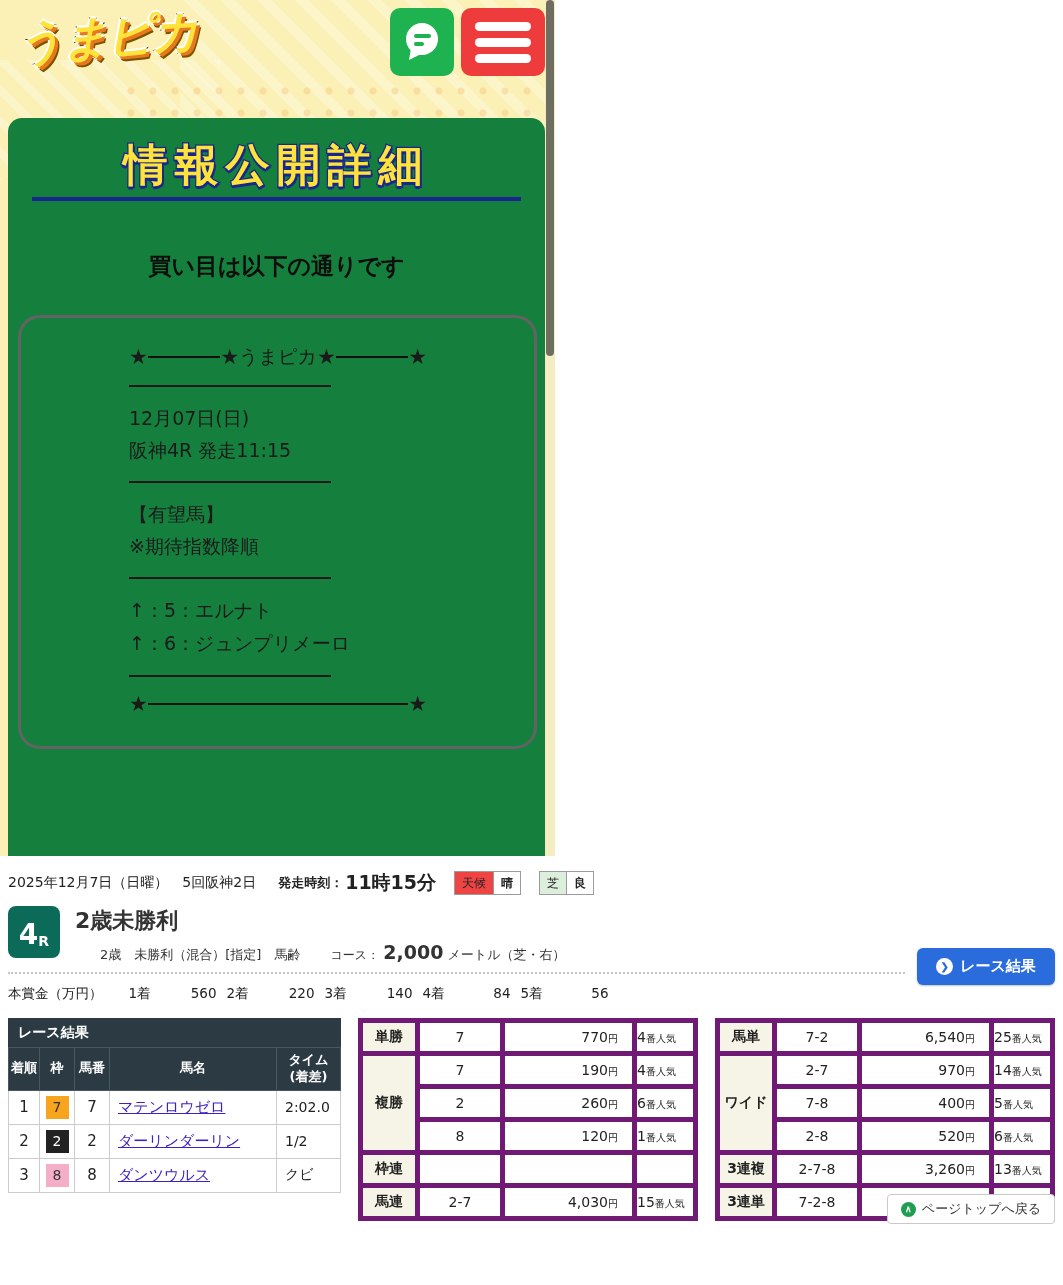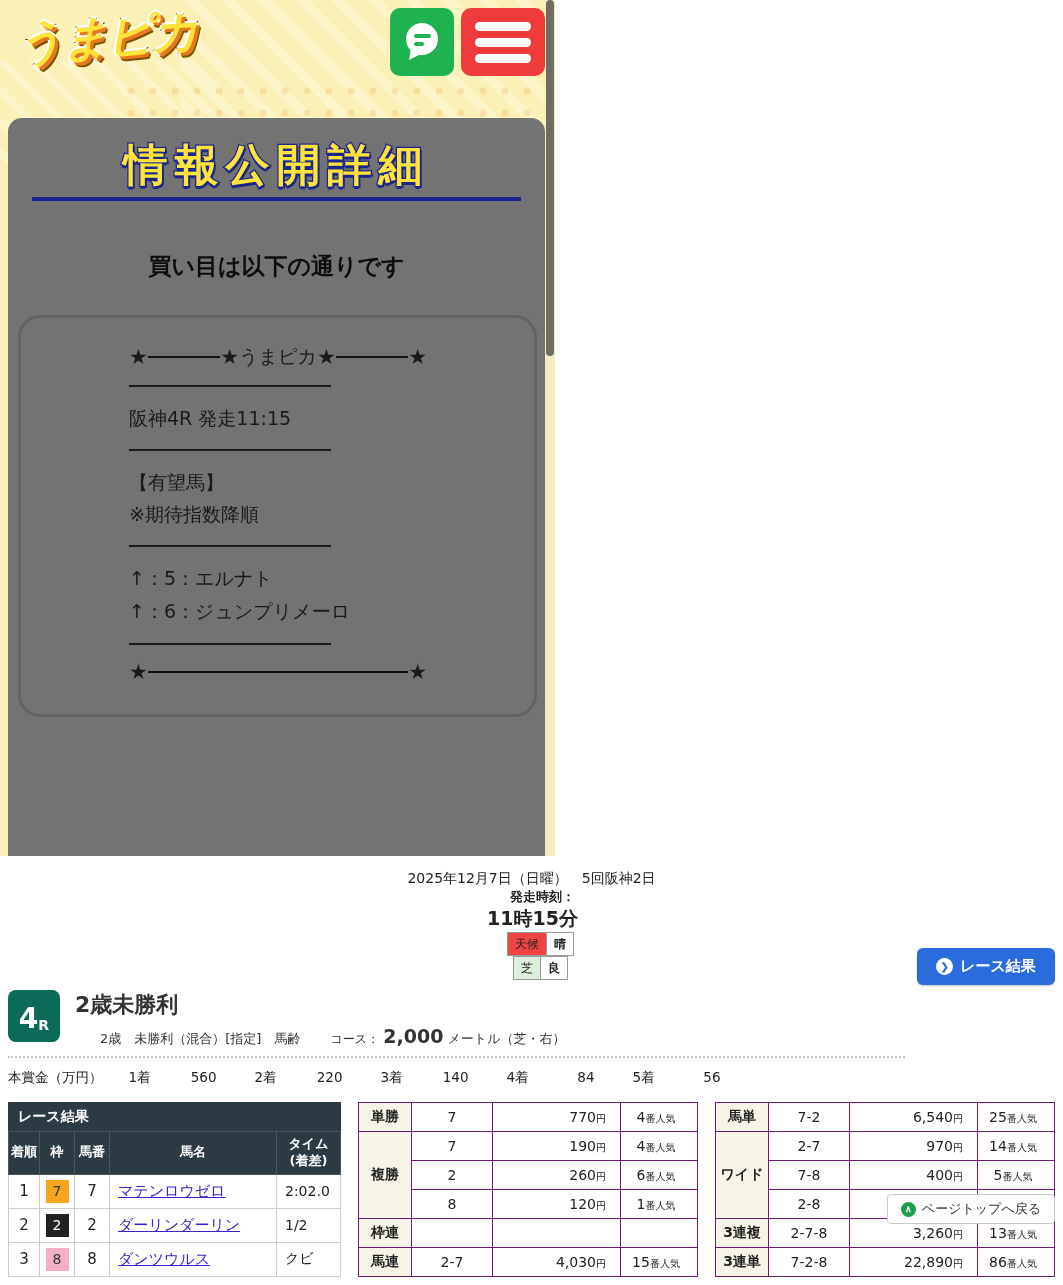--- a/index.html
+++ b/index.html
@@ -16,21 +16,21 @@
   .logo{position:absolute;left:16px;top:6px;font-size:47px;font-weight:800;font-style:italic;
     letter-spacing:-3px;color:#ffe23a;transform:rotate(-4deg);
     -webkit-text-stroke:2px #2b2100;paint-order:stroke fill;
     text-shadow:3px 3px 0 #e8781e,-2px 0 0 #fff,0 -2px 0 #fff,2px 0 0 #fff,0 2px 0 #fff,4px 5px 0 #7a5200;}
   .hbtn{position:absolute;top:8px;border:none;border-radius:10px;cursor:pointer;}
   .chat-btn{left:390px;width:64px;height:68px;background:#1fb250;display:flex;align-items:center;justify-content:center;}
   .menu-btn{left:461px;width:84px;height:68px;background:#ee3b3b;display:flex;flex-direction:column;
     align-items:center;justify-content:center;gap:7px;}
   .menu-bar{width:56px;height:9px;background:#fff;border-radius:5px;}
   
-  .card{position:absolute;left:8px;top:118px;width:537px;height:738px;background:#737373;border-radius:14px 14px 0 0;}
+  .card{position:absolute;left:8px;top:118px;width:537px;height:738px;background:#15803d;border-radius:14px 14px 0 0;}
   .page-title{margin-top:18px;text-align:center;font-size:44px;font-weight:800;letter-spacing:7px;
     color:#ffe23a;-webkit-text-stroke:2.5px #18268e;paint-order:stroke fill;
     text-shadow:0 3px 0 #18268e,2px 2px 0 #18268e;}
   .title-rule{width:489px;height:4px;background:#18268e;margin:2px auto 0;}
   .lead{margin-top:50px;text-align:center;font-size:23px;font-weight:bold;color:#0d0d0d;}
   .ticket{margin:33px 8px 0 10px;border:3px solid #636363;border-radius:22px;
     padding:26px 16px 30px 108px;box-sizing:border-box;color:#1a1a1a;font-size:19px;}
   .t-header,.t-footer{width:298px;display:flex;align-items:center;}
   .t-star{font-size:21px;}
   .t-line{flex:1;height:2px;background:#111;}
@@ -38,21 +38,21 @@
   .t-text{line-height:32px;}
   .horse-line{position:relative;line-height:33px;}
   .horse-text{position:relative;display:inline-block;}
   .circled .horse-text::before{content:'';position:absolute;left:-24px;right:-30px;top:-3px;bottom:-3px;
     border:3px solid #e12d2d;border-radius:50%;transform:rotate(-1.4deg);}
   .t-footer{margin-top:14px;}
   .scroll-track{position:absolute;right:0;top:0;width:10px;height:856px;background:#f6ecc4;}
   .scroll-thumb{position:absolute;right:1px;top:0;width:8px;height:356px;background:#6e6e60;border-radius:4px;}
   
   #desk{position:absolute;left:0;top:860px;width:1063px;height:425px;}
-  .d-row1{margin:10px 8px 0;display:flex;align-items:center;font-size:14px;color:#222;flex-direction:column;}
+  .d-row1{margin:10px 8px 0;display:flex;align-items:center;font-size:14px;color:#222;}
   .d-start-label{margin-left:22px;font-size:13px;font-weight:bold;}
   .d-start-time{font-size:19px;font-weight:bold;margin-left:2px;}
   .badge{display:flex;margin-left:18px;border:1px solid #9b9b9b;height:22px;line-height:22px;}
   .b-label{padding:0 7px;font-size:12px;}
   .b-val{padding:0 7px;font-size:12px;font-weight:bold;background:#fff;border-left:1px solid #9b9b9b;}
   .b-weather{background:#ef4444;}
   .b-turf{background:#dcefdc;}
   .d-row2{margin:10px 8px 0;display:flex;gap:15px;}
   .rnum{width:52px;height:52px;background:#0b6a58;border-radius:8px;color:#fff;display:flex;
     align-items:flex-end;justify-content:center;padding-bottom:9px;box-sizing:border-box;}
@@ -78,25 +78,25 @@
   table{border-collapse:collapse;}
   .res{width:333px;}
   .res th{background:#2c3a43;color:#fff;font-size:13px;font-weight:bold;border:1px solid #4a575e;
     padding:4px 1px;line-height:1.3;}
   .res td{border:1px solid #ccc;font-size:15px;padding:4px 3px;text-align:center;height:25px;}
   .res td.name{text-align:left;padding-left:8px;}
   .res td.time{text-align:left;padding-left:8px;font-size:14px;}
   .res a{color:#3b22c4;text-decoration:underline;}
   .frame{display:inline-block;width:23px;height:23px;line-height:23px;font-size:14px;text-align:center;}
   .pay{width:345px;}
-  .pay td{border:1px solid #701a75;font-size:14px;height:28px;padding:0;}
+  .pay td{border:5px solid #701a75;font-size:14px;height:28px;padding:0;}
   .p-label{background:#f5f4e6;font-weight:bold;text-align:center;width:52px;}
   .p-combo{width:80px;text-align:center;}
   .p-amt{width:113px;text-align:right;padding-right:14px !important;}
-  .p-pop{text-align:center;padding-right:6px !important;}
+  .p-pop{text-align:left;padding-right:6px !important;}
   .sfx{font-size:10px;}
   .inner{border-top:1px dashed #ccc !important;}
   .top-btn{position:absolute;right:8px;top:334px;height:30px;padding:0 13px;background:#fff;
     border:1px solid #c9c9c9;border-radius:4px;font-size:13px;color:#333;display:flex;align-items:center;
     gap:6px;cursor:pointer;}
   .top-ico{width:15px;height:15px;border-radius:50%;background:#1d9e50;color:#fff;font-size:9px;font-weight:bold;
     display:flex;align-items:center;justify-content:center;}
 </style>
 </head>
 <body>
@@ -134,20 +134,21 @@
       <div class="t-header">
         <span class="t-star">★</span>
         <span class="t-line"></span>
         <span class="t-star">★</span>
           <span>うまピカ</span>
           <span class="t-star">★</span>
         <span class="t-line"></span>
         <span class="t-star">★</span>
       </div>
       <div class="t-div"></div>
+      <div class="t-text">12月07日(日)</div>
       <div class="t-text">阪神4R 発走11:15</div>
       <div class="t-div"></div>
       <div class="t-text">【有望馬】</div>
       <div class="t-text">※期待指数降順</div>
       <div class="t-div"></div>
       <div id="horse-list">
           <div class="horse-line"><span class="horse-text">↑：5：エルナト</span></div>
           <div class="horse-line"><span class="horse-text">↑：6：ジュンプリメーロ</span></div>
         </div>
       <div class="t-div"></div>
@@ -197,21 +198,21 @@
 
   <button class="result-btn">
     <span class="btn-ico">❯</span>
     <span>レース結果</span>
   </button>
 
   <div class="dot-rule"></div>
 
   <div class="prize-row">
     <span class="prize-label">本賞金（万円）</span>
-    <span id="prize-items" style="display: inline-flex; gap: 28px;">
+    <span id="prize-items" style="display: inline-flex;">
         <span class="prize-item">
           <span>1着</span>
           <span>560</span>
         </span>
         <span class="prize-item">
           <span>2着</span>
           <span>220</span>
         </span>
         <span class="prize-item">
           <span>3着</span>

